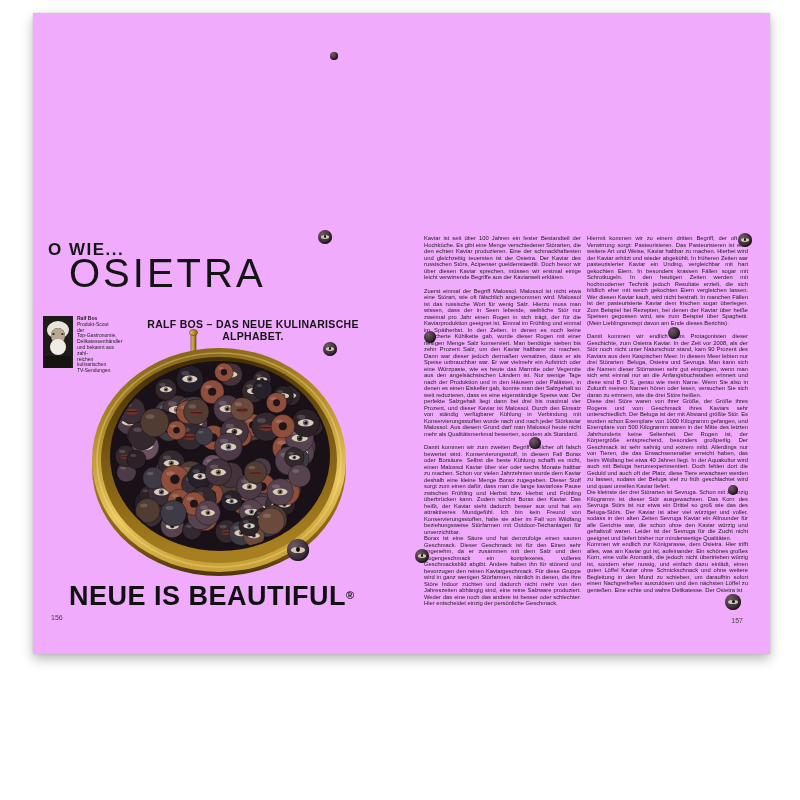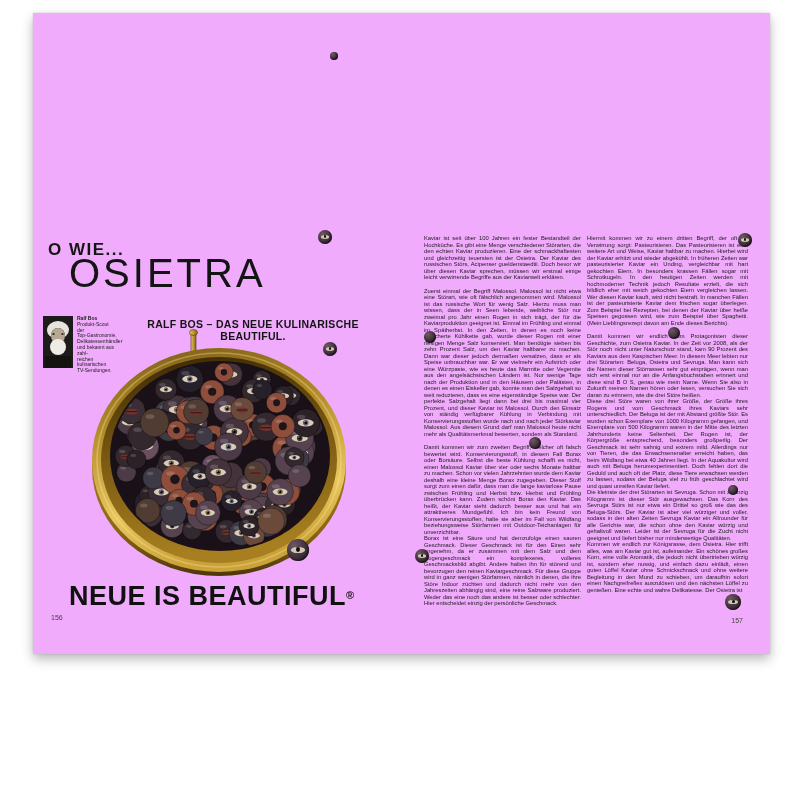--- a/index.html
+++ b/index.html
@@ -37,21 +37,21 @@
   .pearl .sclera{position:absolute;left:20%;top:36%;width:60%;height:26%;background:#d3c7b2;border-radius:50%;}
   .pearl .pupil{position:absolute;left:43%;top:37%;width:17%;height:22%;background:#140e12;border-radius:50%;}
 </style>
 </head>
 <body>
 
 <div class="spread">
 
   <div class="kicker">O WIE...</div>
   <div class="title">OSIETRA</div>
-  <div class="subtitle">RALF BOS – DAS NEUE KULINARISCHE BEAUTIFUL.</div>
+  <div class="subtitle">RALF BOS – DAS NEUE KULINARISCHE ALPHABET.</div>
 
   <div class="author">
     <svg width="30" height="52" viewBox="0 0 30 52">
       <rect x="0" y="0" width="30" height="52" fill="#1d1c1a"></rect>
       <ellipse cx="15" cy="14" rx="11" ry="9" fill="#e8e4dc"></ellipse>
       <ellipse cx="15" cy="20" rx="7" ry="8" fill="#b5a globalization violet"></ellipse>
       <ellipse cx="15" cy="20" rx="7" ry="8" fill="#b7a893"></ellipse>
       <ellipse cx="15" cy="31" rx="8" ry="8" fill="#efece6"></ellipse>
       <ellipse cx="10.5" cy="18" rx="1.2" ry="1" fill="#2a2622"></ellipse>
       <ellipse cx="19.5" cy="18" rx="1.2" ry="1" fill="#2a2622"></ellipse>

